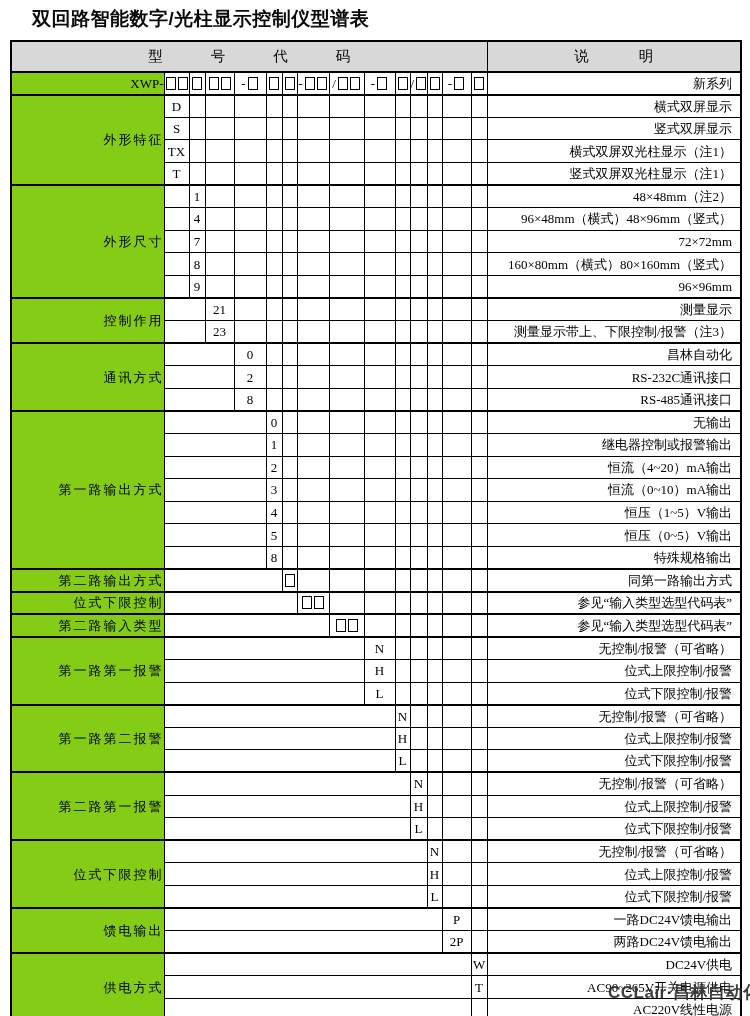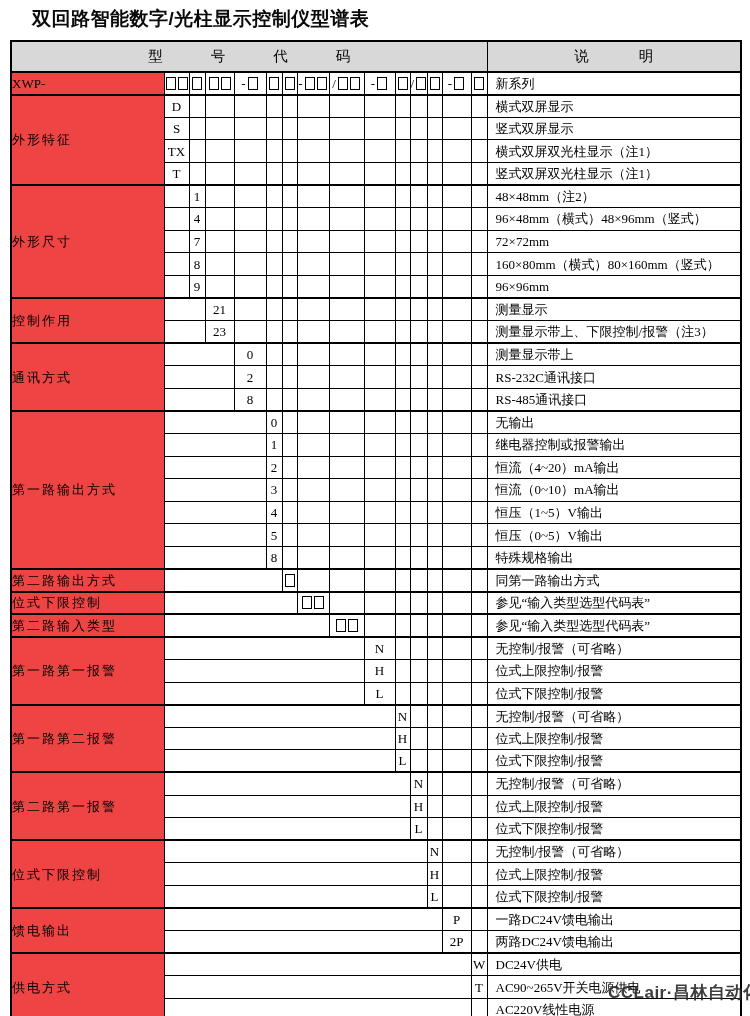--- a/index.html
+++ b/index.html
@@ -22,24 +22,24 @@
   table.spec td{
     border:1px solid #000;padding:0;height:22.6px;
     font-size:13px;line-height:1;overflow:hidden;white-space:nowrap;
     vertical-align:middle;
   }
   tr.hdr td{height:31px;background:#d8d8d8;text-align:center;
     font-size:14.5px;border-bottom:2px solid #000;}
   .ls-code{letter-spacing:48px;margin-right:-48px;}
   .ls-desc{letter-spacing:50px;margin-right:-50px;}
 
-  td.lbl{background:#ef4444;text-align:left;font-size:13.5px;letter-spacing:2px;}
+  td.lbl{background:#84cc16;text-align:right;font-size:13.5px;letter-spacing:2px;}
   td.val{text-align:center;}
   td.desc{border-left:2px solid #000;}
-  .desc-in{display:flex;justify-content:flex-start;align-items:center;padding:0 8px;}
+  .desc-in{display:flex;justify-content:flex-end;align-items:center;padding:0 8px;}
   .sec-top{border-top-width:2px !important;}
 
   .bx{display:inline-block;width:10px;height:13px;border:1px solid #000;
       background:#fff;margin:0 1px;vertical-align:-2px;}
   .pfx{display:inline-block;margin-right:1px;}
 
   .watermark{
     position:absolute;left:572px;top:981px;z-index:5;
     font-family:"Liberation Sans","DejaVu Sans",sans-serif;
     font-weight:700;font-size:17px;color:#2e2e2e;opacity:.92;
@@ -344,21 +344,21 @@
         <td class=" sec-top"></td>
         <td class=" sec-top"></td>
         <td class=" sec-top"></td>
         <td class=" sec-top"></td>
         <td class=" sec-top"></td>
         <td class=" sec-top"></td>
         <td class=" sec-top"></td>
         <td class=" sec-top"></td>
         <td class="desc sec-top">
           <div class="desc-in">
-            <span>测量显示带上</span>
+            <span>昌林自动化</span>
           </div>
         </td>
       </tr>
       <tr>
         <td colspan="3"></td>
         <td class="val">2</td>
         <td></td>
         <td></td>
         <td></td>
         <td></td>

